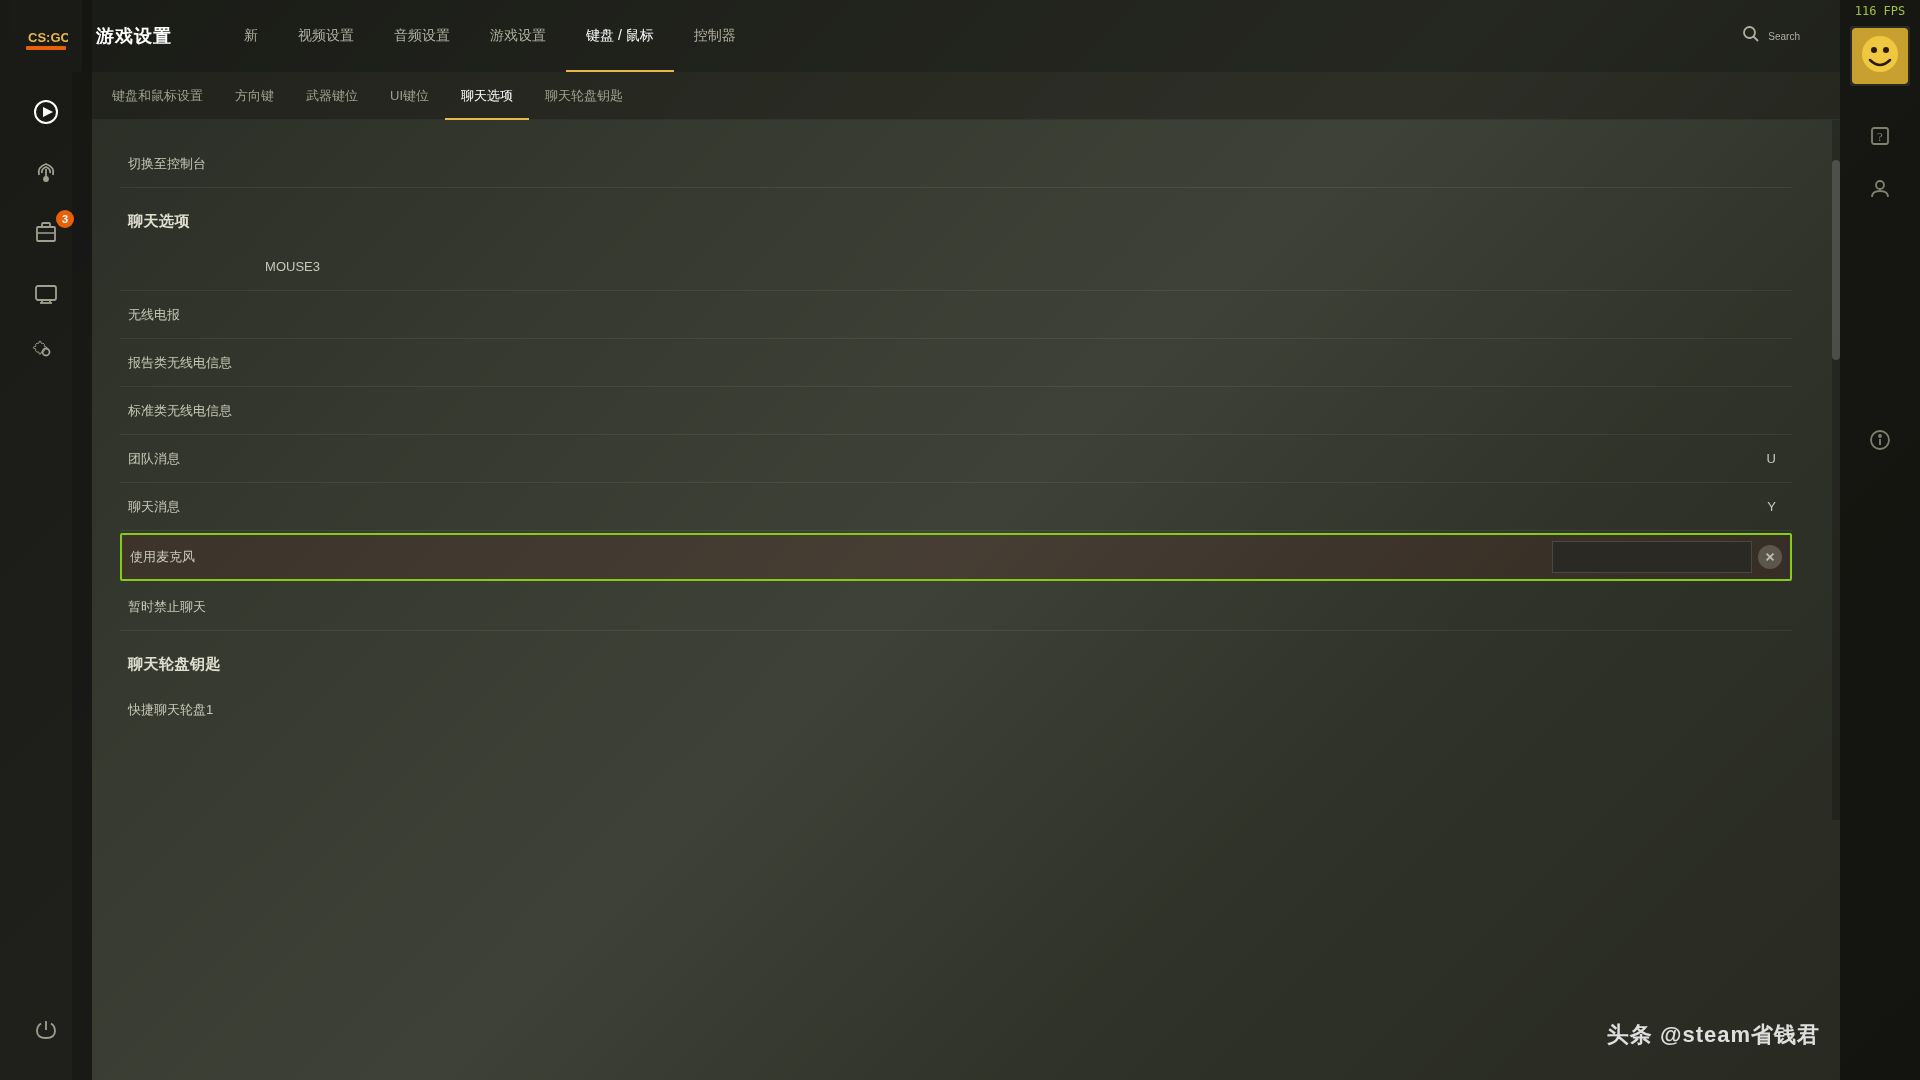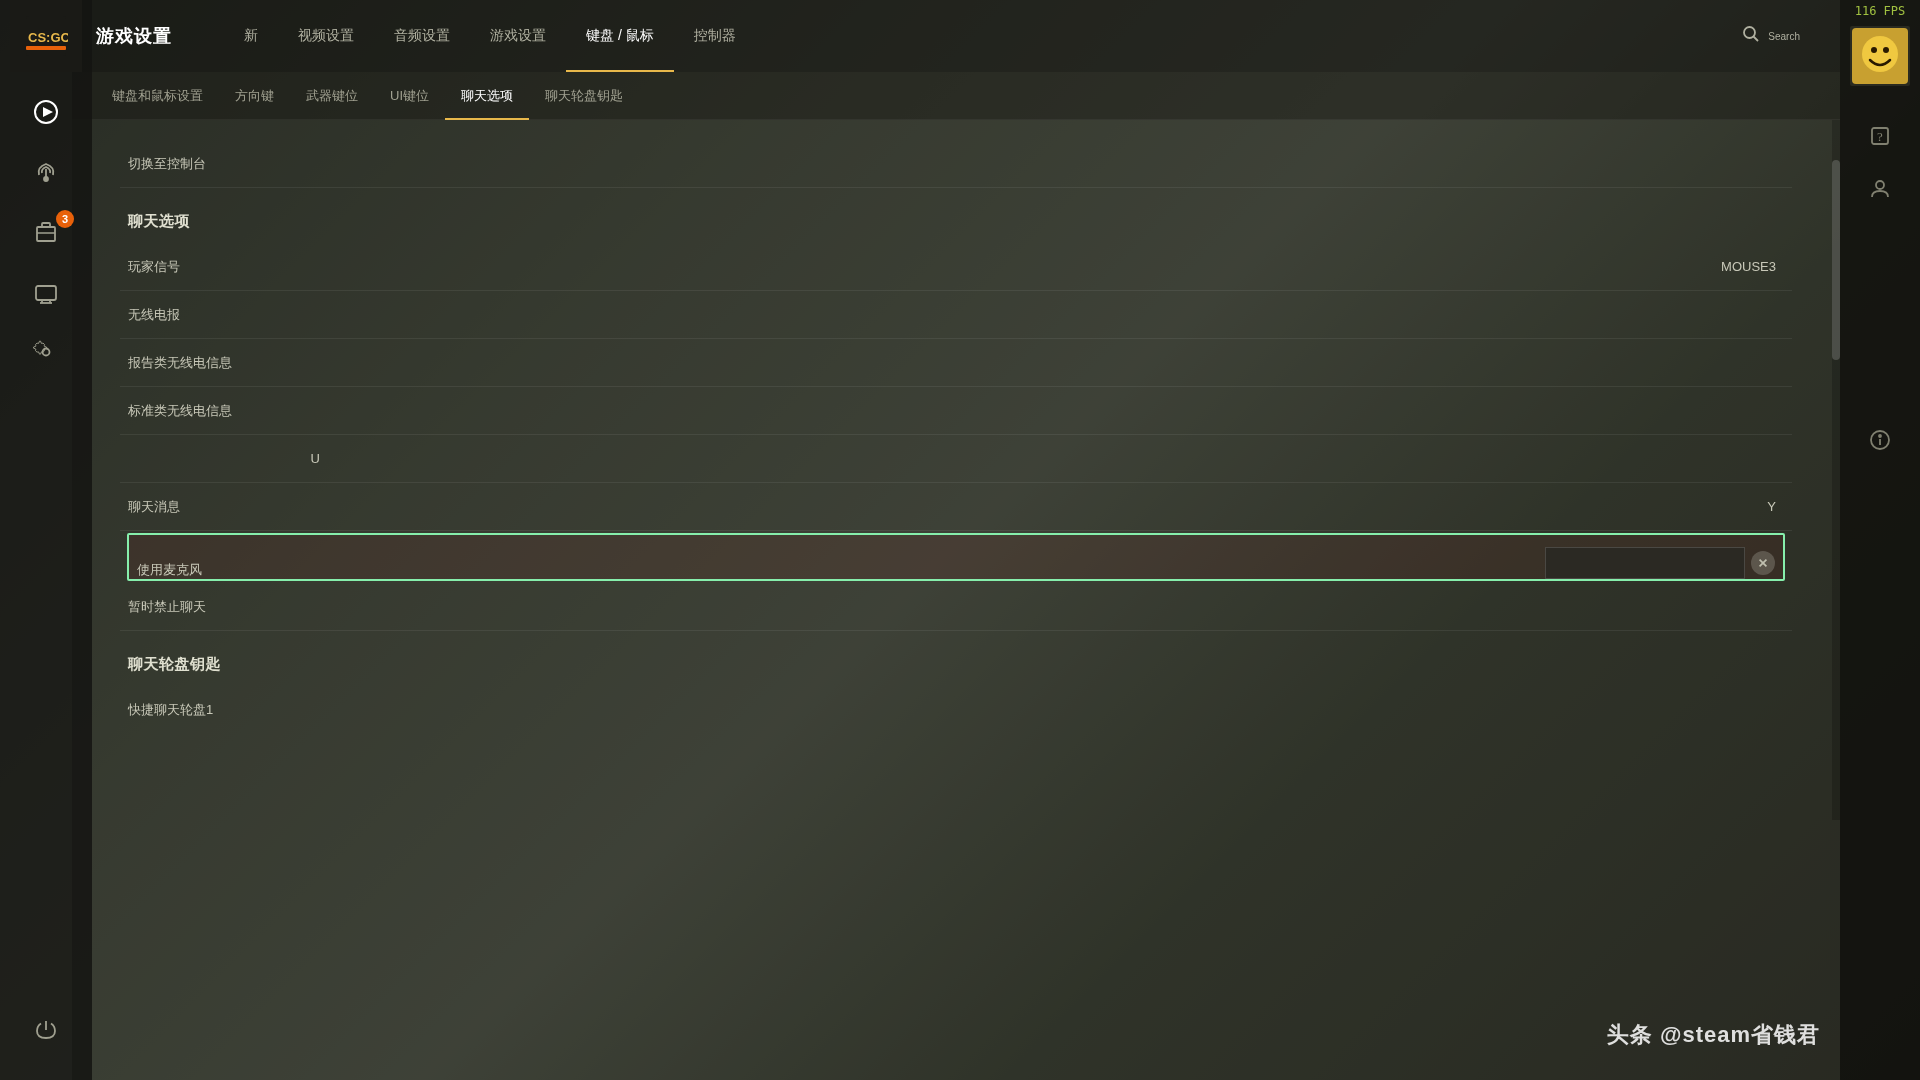--- a/index.html
+++ b/index.html
@@ -279,25 +279,24 @@
     .section-title {
       color: #e0e0d0;
       font-size: 15px;
       font-weight: 600;
       padding: 24px 8px 12px;
       letter-spacing: 0.5px;
     }
 
     
     .setting-row.highlighted {
-      border: 2px solid #86efac;
+      border: 2px solid #84cc16;
       border-radius: 2px;
       background: rgba(180, 30, 30, 0.08);
-      margin: 2px 7px;
-      align-items: flex-end;
+      margin: 2px 0;
     }
 
     .key-input {
       background: rgba(40, 40, 35, 0.8);
       border: 1px solid rgba(255,255,255,0.15);
       color: #c8c8b8;
       width: 200px;
       height: 32px;
       padding: 0 8px;
       font-size: 13px;
@@ -518,41 +517,41 @@
     <div class="settings-section">
 
       <div class="top-cut-row">
         <span class="setting-label">切换至控制台</span>
         <span class="setting-value"></span>
       </div>
 
       <div class="section-title">聊天选项</div>
 
       <div class="setting-row">
-        <span class="setting-label">玩家信号</span>
         <span class="setting-value">MOUSE3</span>
       </div>
 
       <div class="setting-row">
         <span class="setting-label">无线电报</span>
         <span class="setting-value"></span>
       </div>
 
 
       <div class="setting-row">
         <span class="setting-label">报告类无线电信息</span>
         <span class="setting-value"></span>
       </div>
 
       <div class="setting-row">
         <span class="setting-label">标准类无线电信息</span>
         <span class="setting-value"></span>
       </div>
 
       <div class="setting-row">
+        <span class="setting-label">团队消息</span>
         <span class="setting-value">U</span>
       </div>
 
       <div class="setting-row">
         <span class="setting-label">聊天消息</span>
         <span class="setting-value">Y</span>
       </div>
 
       <div class="setting-row highlighted">
         <span class="setting-label">使用麦克风</span>

